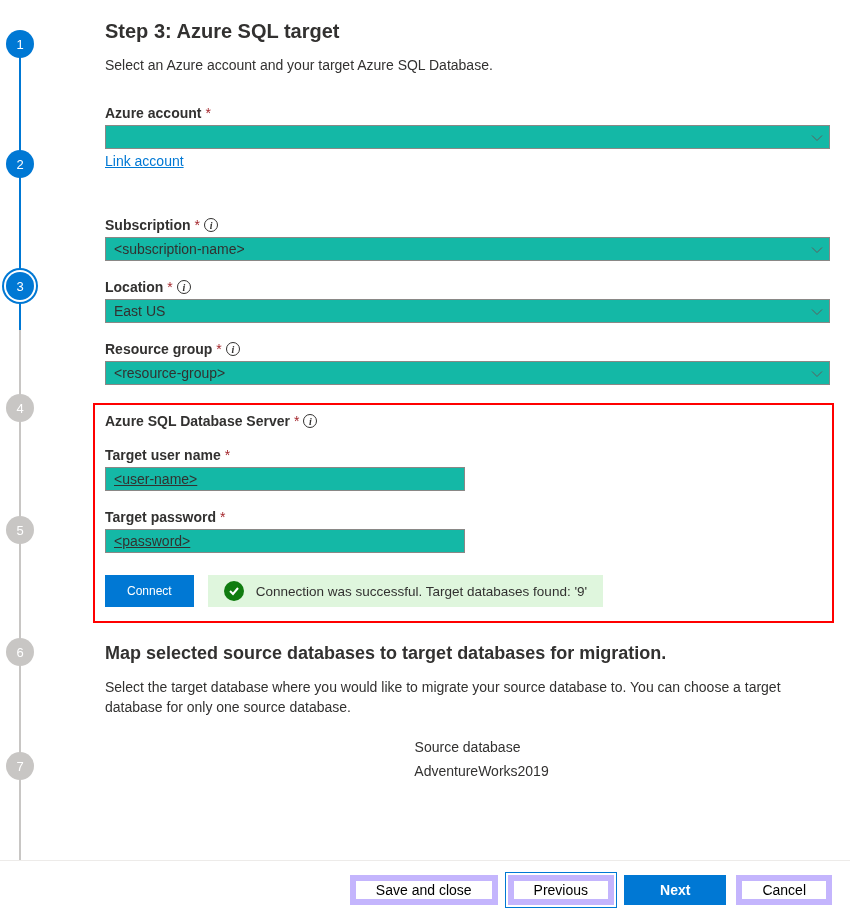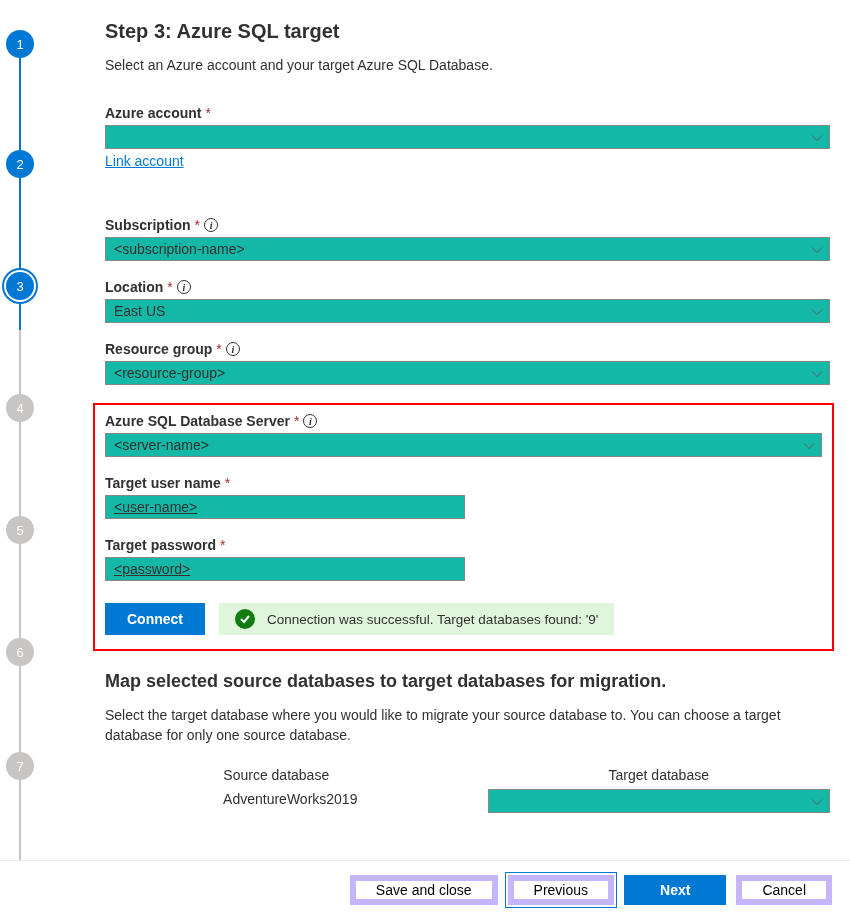--- a/index.html
+++ b/index.html
@@ -136,22 +136,22 @@
     align-items: center;
     gap: 14px;
     margin-top: 22px;
   }
   .btn-primary {
     background: #0078d4;
     color: #fff;
     border: none;
     height: 32px;
     padding: 0 22px;
-    font-size: 14px;
-    font-weight: 700;
+    font-size: 12px;
+    font-weight: 400;
     cursor: pointer;
   }
   .success-bar {
     background: #dff6dd;
     display: flex;
     align-items: center;
     gap: 12px;
     padding: 6px 16px;
     font-size: 13.5px;
     flex: 0 0 auto;
@@ -316,28 +316,20 @@
           </span>
       </div>
     </div>
 
     <div class="highlight-box">
       <div class="field">
         <div class="field-label">
           <span>Azure SQL Database Server</span>
             <span class="req">*</span>
           <span class="info-icon">i</span>
-        </div>
-        <div class="select">
-          <span>&lt;server-name&gt;</span>
-          <span class="chev">
-              <svg viewBox="0 0 12 12" width="12" height="12">
-                <path d="M1 3.5 L6 8.5 L11 3.5" fill="none" stroke="#605e5c" stroke-width="1"></path>
-              </svg>
-            </span>
         </div>
       </div>
 
       <div class="field narrow">
         <div class="field-label">
           <span>Target user name</span>
             <span class="req">*</span>
         </div>
         <div class="text-input">
           <span>&lt;user-name&gt;</span>
@@ -368,31 +360,20 @@
     </div>
 
     <h3>Map selected source databases to target databases for migration.</h3>
     <p class="desc2">Select the target database where you would like to migrate your source database to. You can choose a target database for only one source database.</p>
 
     <div class="map-row">
       <div class="map-col">
         <div class="col-head">Source database</div>
         <div class="col-val">AdventureWorks2019</div>
       </div>
-      <div class="map-col">
-        <div class="col-head">Target database</div>
-        <div class="select">
-          <span></span>
-          <span class="chev">
-              <svg viewBox="0 0 12 12" width="12" height="12">
-                <path d="M1 3.5 L6 8.5 L11 3.5" fill="none" stroke="#605e5c" stroke-width="1"></path>
-              </svg>
-            </span>
-        </div>
-      </div>
     </div>
   </div>
 </div>
 
 <div class="footer">
   <button class="btn">Save and close</button>
   <button class="btn focused">Previous</button>
   <button class="btn primary">Next</button>
   <button class="btn">Cancel</button>
 </div>

